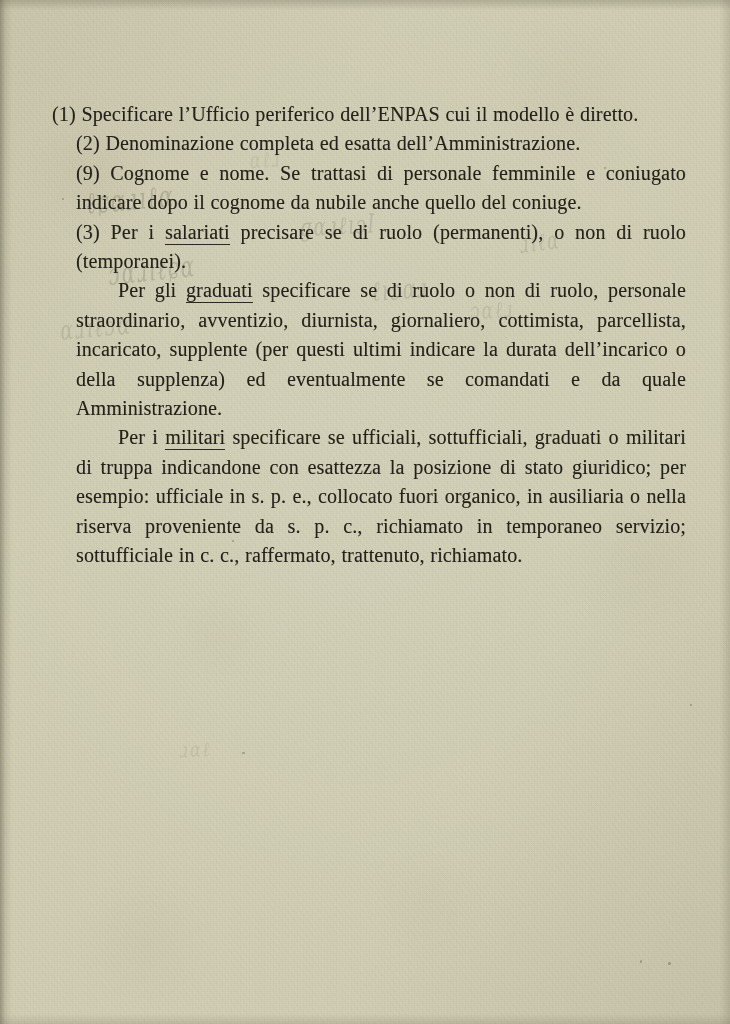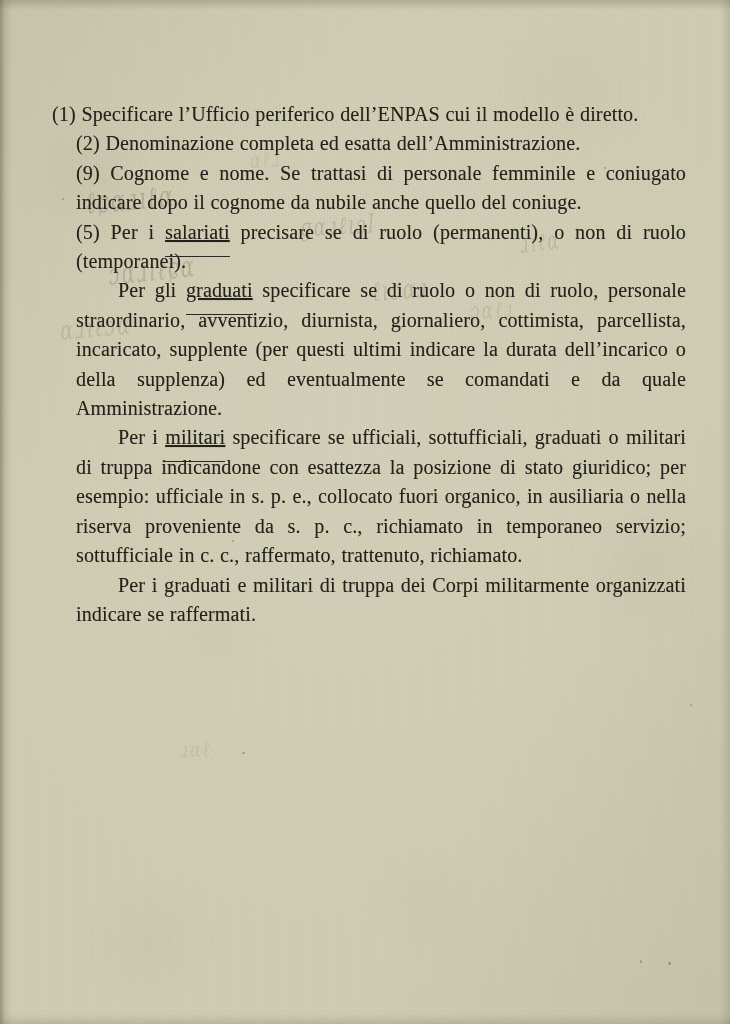--- a/index.html
+++ b/index.html
@@ -129,22 +129,21 @@
     text-align: justify;
   }
   .para + .para { margin-top: 0; margin-left: 24px; }
 
   .gap-lg { margin-top: 26px; }
 
   .indent { text-indent: 42px; }
 
   .ul {
     border-bottom: 1.4px solid #2b2920;
-    padding-bottom: 13px;
-    text-decoration: underline;
+    padding-bottom: 1px;
   }
 
   
   .content { text-shadow: 0.35px 0.25px 0 rgba(60,56,40,0.30); }
 
   .spec {
     position: absolute;
     pointer-events: none;
     background: #4a4738;
     border-radius: 50%;
@@ -179,27 +178,26 @@
   <div class="spec" style="top:704px;left:690px;width:2px;height:2px;"></div>
 
   <div class="content">
 
     <p class="para">(1) Specificare l’Ufficio periferico dell’ENPAS cui il modello è diretto.</p>
 
     <p class="para gap-lg">(2) Denominazione completa ed esatta dell’Amministrazione.</p>
 
     <p class="para gap-lg">(9) Cognome e nome. Se trattasi di personale femminile e coniugato indicare dopo il cognome da nubile anche quello del coniuge.</p>
 
-    <p class="para gap-lg"><span>(5) Per i </span><span class="ul">salariati</span><span> precisare se di ruolo (permanenti), o non di ruolo (temporanei).</span></p>
+    <p class="para gap-lg"><span>(3) Per i </span><span class="ul">salariati</span><span> precisare se di ruolo (permanenti), o non di ruolo (temporanei).</span></p>
 
     <p class="para indent"><span>Per gli </span><span class="ul">graduati</span><span> specificare se di ruolo o non di ruolo, personale straordinario, avventizio, diurnista, giornaliero, cottimista, parcellista, incaricato, supplente (per questi ultimi indicare la durata dell’incarico o della supplenza) ed eventualmente se comandati e da quale Amministrazione.</span></p>
 
     <p class="para indent"><span>Per i </span><span class="ul">militari</span><span> specificare se ufficiali, sottufficiali, graduati o militari di truppa indicandone con esattezza la posizione di stato giuridico; per esempio: ufficiale in s. p. e., collocato fuori organico, in ausiliaria o nella riserva proveniente da s. p. c., richiamato in temporaneo servizio; sottufficiale in c. c., raffermato, trattenuto, richiamato.</span></p>
 
-    <p class="para indent"><span>Per i graduati e militari di truppa dei Corpi militarmente organizzati indicare se raffermati.</span></p>
 
 
 
 
   </div>
 
   <div class="edge-top"></div>
   <div class="edge-left"></div>
   <div class="edge-right"></div>
   <div class="edge-bottom"></div>

